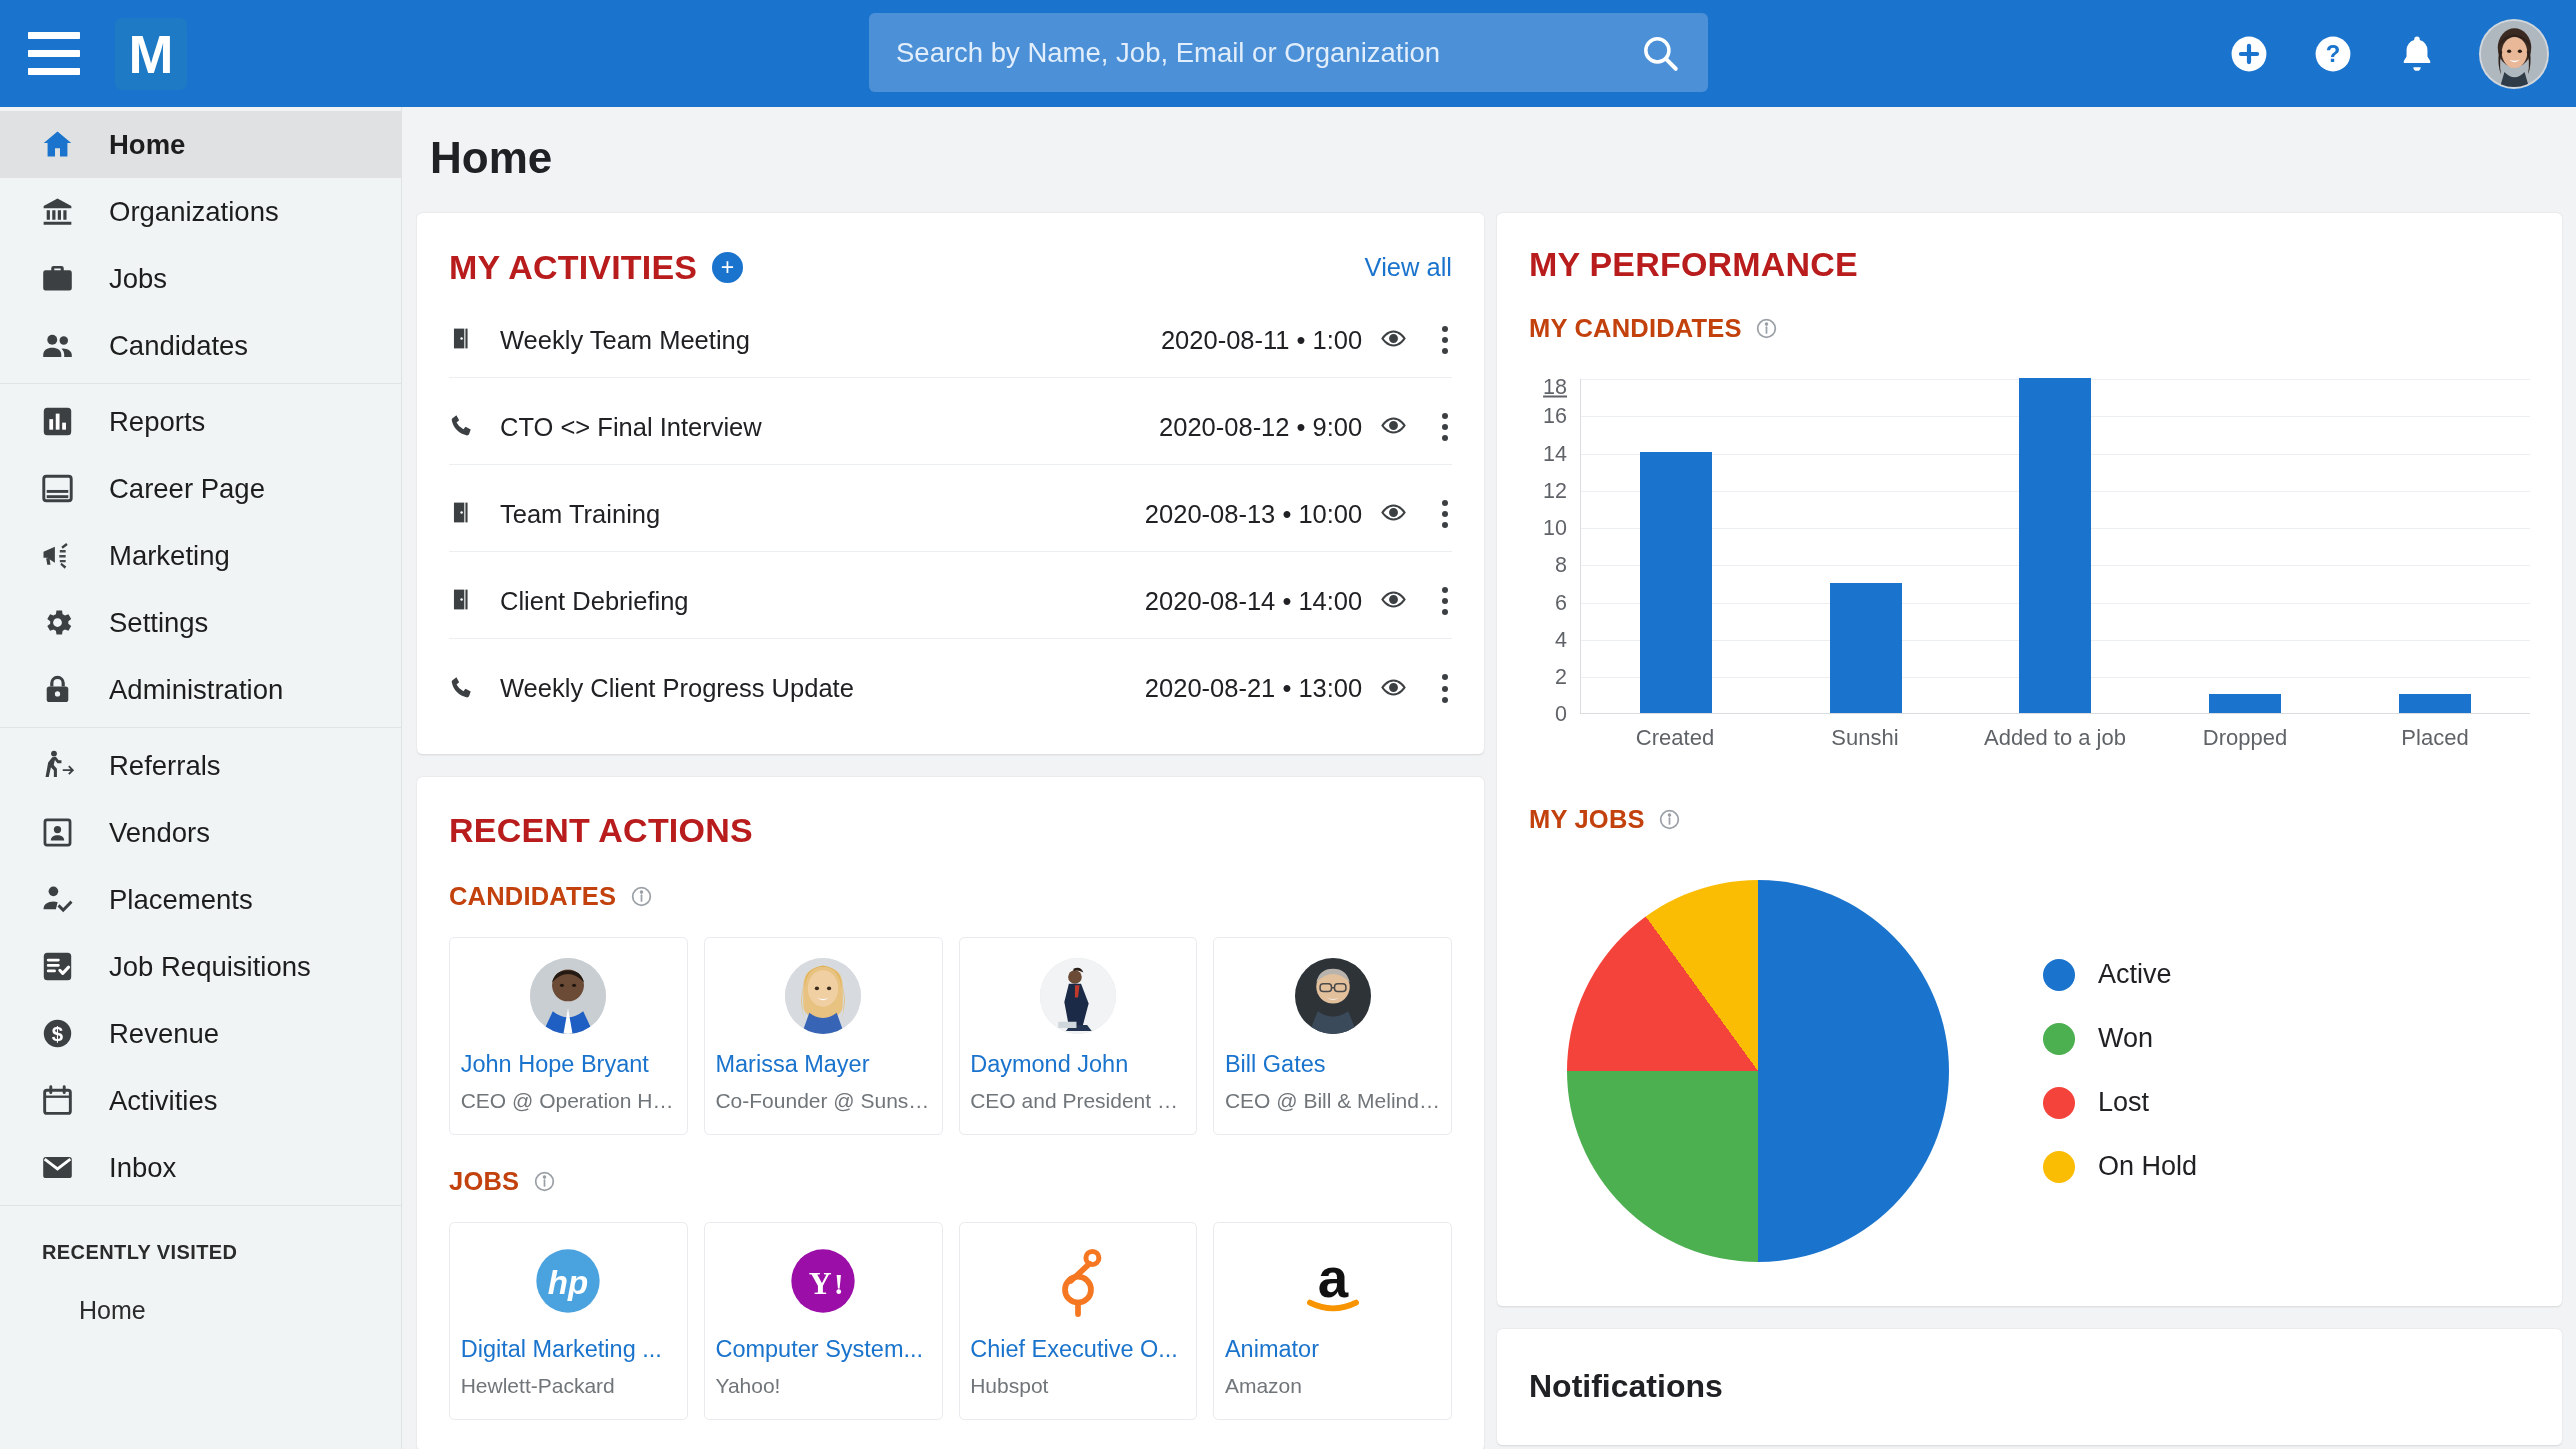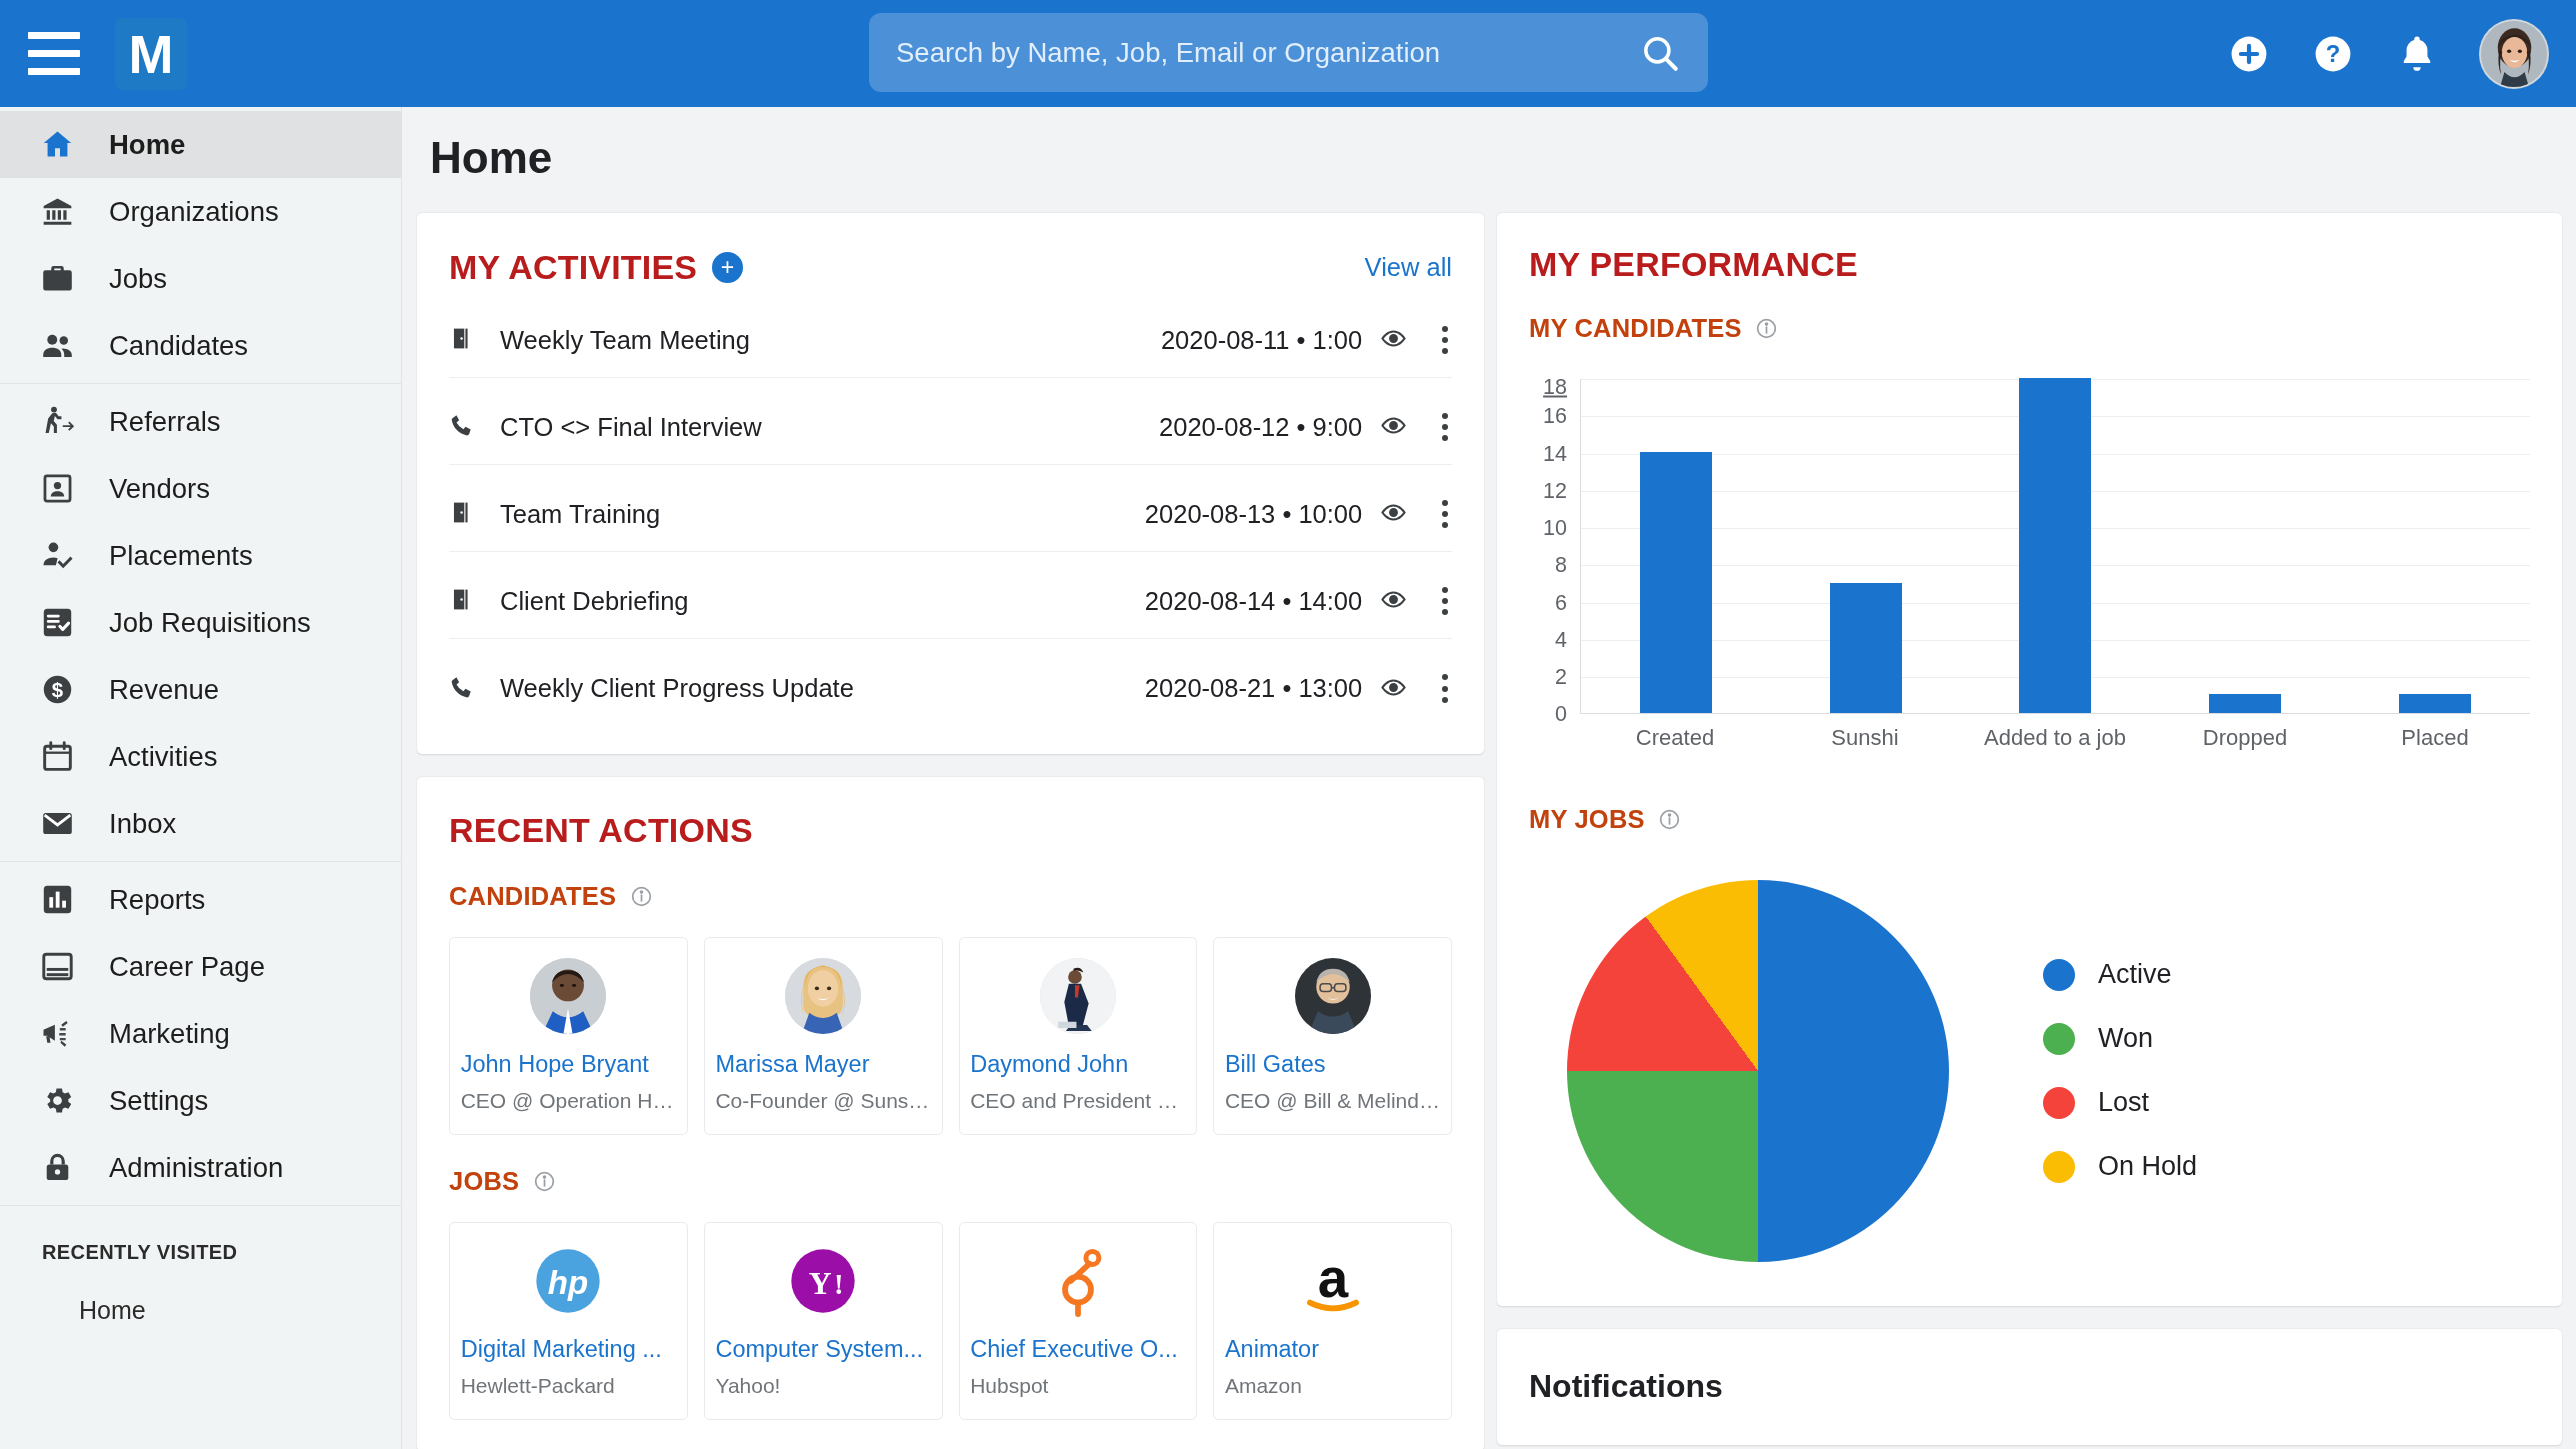--- a/index.html
+++ b/index.html
@@ -26,21 +26,21 @@
   .logo-box {
     margin-left: 35px; width: 72px; height: 72px;
     background: #1e7ac4; border-radius: 6.7px;
     display: flex; align-items: center; justify-content: center;
     color: #fff; font-size: 54px; font-weight: bold; line-height: 1;
   }
   .search-wrap {
     position: absolute; left: 869px; top: 13.4px;
     width: 839px; height: 79px;
     background: rgba(255,255,255,0.22);
-    border-radius: 12px;
+    border-radius: 6px;
     display: flex; align-items: center;
   }
   .search-wrap input {
     flex: 1; background: transparent; border: none; outline: none;
     color: #fff; font-size: 27.5px; padding-left: 27px;
     font-family: "Liberation Sans", sans-serif;
   }
   .search-wrap input::placeholder { color: #e2eefb; }
   .search-icon { margin-right: 27px; width: 42px; height: 42px; }
   .header-right {
@@ -267,20 +267,74 @@
             <circle cx="8.4" cy="8" r="3.4"></circle>
             <circle cx="16.3" cy="8.6" r="2.9"></circle>
             <path d="M2.2 18.4c0-3.1 2.8-4.8 6.2-4.8s6.2 1.7 6.2 4.8v1.4H2.2z"></path>
             <path d="M15.9 14c3 .2 5.9 1.6 5.9 4.5v1.3h-5.2v-1.4c0-1.8-.7-3.2-1.9-4.2z"></path>
           </svg>
       </span>
       <span class="nav-label">Candidates</span>
     </div>
   </div>
 
+  <div class="nav-group last">
+    <div class="nav-item">
+      <span class="nav-ico">
+        <svg viewBox="0 0 24 24" width="35" height="35">
+            <rect x="2.6" y="2.6" width="18.8" height="18.8" rx="2.4" fill="#3c4043"></rect>
+            <rect x="6.4" y="10.4" width="2.6" height="7.2" fill="#fff"></rect>
+            <rect x="10.8" y="6.6" width="2.6" height="11" fill="#fff"></rect>
+            <rect x="15.2" y="12.8" width="2.6" height="4.8" fill="#fff"></rect>
+          </svg>
+      </span>
+      <span class="nav-label">Reports</span>
+    </div>
+    <div class="nav-item">
+      <span class="nav-ico">
+        <svg viewBox="0 0 24 24" width="35" height="35">
+            <rect x="2.6" y="3.6" width="18.8" height="16.8" rx="1.8" fill="none" stroke="#3c4043" stroke-width="2"></rect>
+            <rect x="4.6" y="13" width="14.8" height="2" fill="#3c4043"></rect>
+            <rect x="4.6" y="16.6" width="14.8" height="2" fill="#3c4043"></rect>
+          </svg>
+      </span>
+      <span class="nav-label">Career Page</span>
+    </div>
+    <div class="nav-item">
+      <span class="nav-ico">
+        <svg viewBox="0 0 24 24" width="35" height="35" fill="#3c4043">
+            <path d="M2.4 9.4v4.2h2.4l5.4 3.4V6z"></path>
+            <path d="M4.2 13.8h2.3l.7 4.6H5z"></path>
+            <path d="M13.6 8.2h4v1.7h-4zM13.2 11.6h4.4v1.7h-4.4zM13.6 15h4v1.7h-4z" opacity="0.95"></path>
+            <path d="M14.6 6 18 3.4l1 1.4L15.6 7.4zM14.6 17l3.4 2.6-1 1.4L14 18.4z"></path>
+          </svg>
+      </span>
+      <span class="nav-label">Marketing</span>
+    </div>
+    <div class="nav-item">
+      <span class="nav-ico">
+        <svg viewBox="0 0 24 24" width="35" height="35" fill="#3c4043">
+            <path d="M19.4 12.9a7.6 7.6 0 0 0 0-1.8l2-1.5-1.9-3.3-2.4.9a7.4 7.4 0 0 0-1.6-.9l-.4-2.5h-3.8l-.4 2.5a7.4 7.4 0 0 0-1.6.9l-2.4-.9-1.9 3.3 2 1.5a7.6 7.6 0 0 0 0 1.8l-2 1.5 1.9 3.3 2.4-.9c.5.4 1 .7 1.6.9l.4 2.5h3.8l.4-2.5a7.4 7.4 0 0 0 1.6-.9l2.4.9 1.9-3.3z"></path>
+            <circle cx="12" cy="12" r="3" fill="#f1f4f4"></circle>
+          </svg>
+      </span>
+      <span class="nav-label">Settings</span>
+    </div>
+    <div class="nav-item">
+      <span class="nav-ico">
+        <svg viewBox="0 0 24 24" width="35" height="35" fill="#3c4043">
+            <path d="M7 10V7.6a5 5 0 0 1 10 0V10h-2.2V7.6a2.8 2.8 0 0 0-5.6 0V10z"></path>
+            <rect x="4.6" y="10" width="14.8" height="10.6" rx="1.8"></rect>
+            <circle cx="12" cy="15" r="1.8" fill="#f1f4f4"></circle>
+          </svg>
+      </span>
+      <span class="nav-label">Administration</span>
+    </div>
+  </div>
+
   <div class="nav-group">
     <div class="nav-item">
       <span class="nav-ico">
         <svg viewBox="0 0 24 24" width="35" height="35" fill="#3c4043">
             <circle cx="9.6" cy="3.8" r="2"></circle>
             <path d="M8.4 6.4 5.6 10l-1.8 9.8h2.2l1.5-6.6 2 2.3v4.3h2.1v-5.6l-2.2-2.5.8-3.5 1.8 2.3h2.7V8.4h-1.9L10.9 6z"></path>
             <path d="M15.6 14.6h5.4l-1.7-1.7.9-.9 3.2 3.2-3.2 3.2-.9-.9 1.7-1.7h-5.4z"></path>
             <path d="M22 19.7h-5.4l1.7-1.7-.9-.9-3.2 3.2 3.2 3.2.9-.9-1.7-1.7H22z" opacity="0"></path>
           </svg>
       </span>
@@ -336,74 +390,20 @@
       <span class="nav-label">Activities</span>
     </div>
     <div class="nav-item">
       <span class="nav-ico">
         <svg viewBox="0 0 24 24" width="35" height="35">
             <rect x="2.2" y="4.8" width="19.6" height="14.4" rx="1.8" fill="#3c4043"></rect>
             <path d="M3.2 6.2 12 13l8.8-6.8" stroke="#fff" stroke-width="1.9" fill="none"></path>
           </svg>
       </span>
       <span class="nav-label">Inbox</span>
-    </div>
-  </div>
-
-  <div class="nav-group last">
-    <div class="nav-item">
-      <span class="nav-ico">
-        <svg viewBox="0 0 24 24" width="35" height="35">
-            <rect x="2.6" y="2.6" width="18.8" height="18.8" rx="2.4" fill="#3c4043"></rect>
-            <rect x="6.4" y="10.4" width="2.6" height="7.2" fill="#fff"></rect>
-            <rect x="10.8" y="6.6" width="2.6" height="11" fill="#fff"></rect>
-            <rect x="15.2" y="12.8" width="2.6" height="4.8" fill="#fff"></rect>
-          </svg>
-      </span>
-      <span class="nav-label">Reports</span>
-    </div>
-    <div class="nav-item">
-      <span class="nav-ico">
-        <svg viewBox="0 0 24 24" width="35" height="35">
-            <rect x="2.6" y="3.6" width="18.8" height="16.8" rx="1.8" fill="none" stroke="#3c4043" stroke-width="2"></rect>
-            <rect x="4.6" y="13" width="14.8" height="2" fill="#3c4043"></rect>
-            <rect x="4.6" y="16.6" width="14.8" height="2" fill="#3c4043"></rect>
-          </svg>
-      </span>
-      <span class="nav-label">Career Page</span>
-    </div>
-    <div class="nav-item">
-      <span class="nav-ico">
-        <svg viewBox="0 0 24 24" width="35" height="35" fill="#3c4043">
-            <path d="M2.4 9.4v4.2h2.4l5.4 3.4V6z"></path>
-            <path d="M4.2 13.8h2.3l.7 4.6H5z"></path>
-            <path d="M13.6 8.2h4v1.7h-4zM13.2 11.6h4.4v1.7h-4.4zM13.6 15h4v1.7h-4z" opacity="0.95"></path>
-            <path d="M14.6 6 18 3.4l1 1.4L15.6 7.4zM14.6 17l3.4 2.6-1 1.4L14 18.4z"></path>
-          </svg>
-      </span>
-      <span class="nav-label">Marketing</span>
-    </div>
-    <div class="nav-item">
-      <span class="nav-ico">
-        <svg viewBox="0 0 24 24" width="35" height="35" fill="#3c4043">
-            <path d="M19.4 12.9a7.6 7.6 0 0 0 0-1.8l2-1.5-1.9-3.3-2.4.9a7.4 7.4 0 0 0-1.6-.9l-.4-2.5h-3.8l-.4 2.5a7.4 7.4 0 0 0-1.6.9l-2.4-.9-1.9 3.3 2 1.5a7.6 7.6 0 0 0 0 1.8l-2 1.5 1.9 3.3 2.4-.9c.5.4 1 .7 1.6.9l.4 2.5h3.8l.4-2.5a7.4 7.4 0 0 0 1.6-.9l2.4.9 1.9-3.3z"></path>
-            <circle cx="12" cy="12" r="3" fill="#f1f4f4"></circle>
-          </svg>
-      </span>
-      <span class="nav-label">Settings</span>
-    </div>
-    <div class="nav-item">
-      <span class="nav-ico">
-        <svg viewBox="0 0 24 24" width="35" height="35" fill="#3c4043">
-            <path d="M7 10V7.6a5 5 0 0 1 10 0V10h-2.2V7.6a2.8 2.8 0 0 0-5.6 0V10z"></path>
-            <rect x="4.6" y="10" width="14.8" height="10.6" rx="1.8"></rect>
-            <circle cx="12" cy="15" r="1.8" fill="#f1f4f4"></circle>
-          </svg>
-      </span>
-      <span class="nav-label">Administration</span>
     </div>
   </div>
 
   <div class="recent-head">RECENTLY VISITED</div>
   <div class="recent-item">Home</div>
 </div>
 
 <div class="page-head">
   <div class="page-title">Home</div>
 </div>

